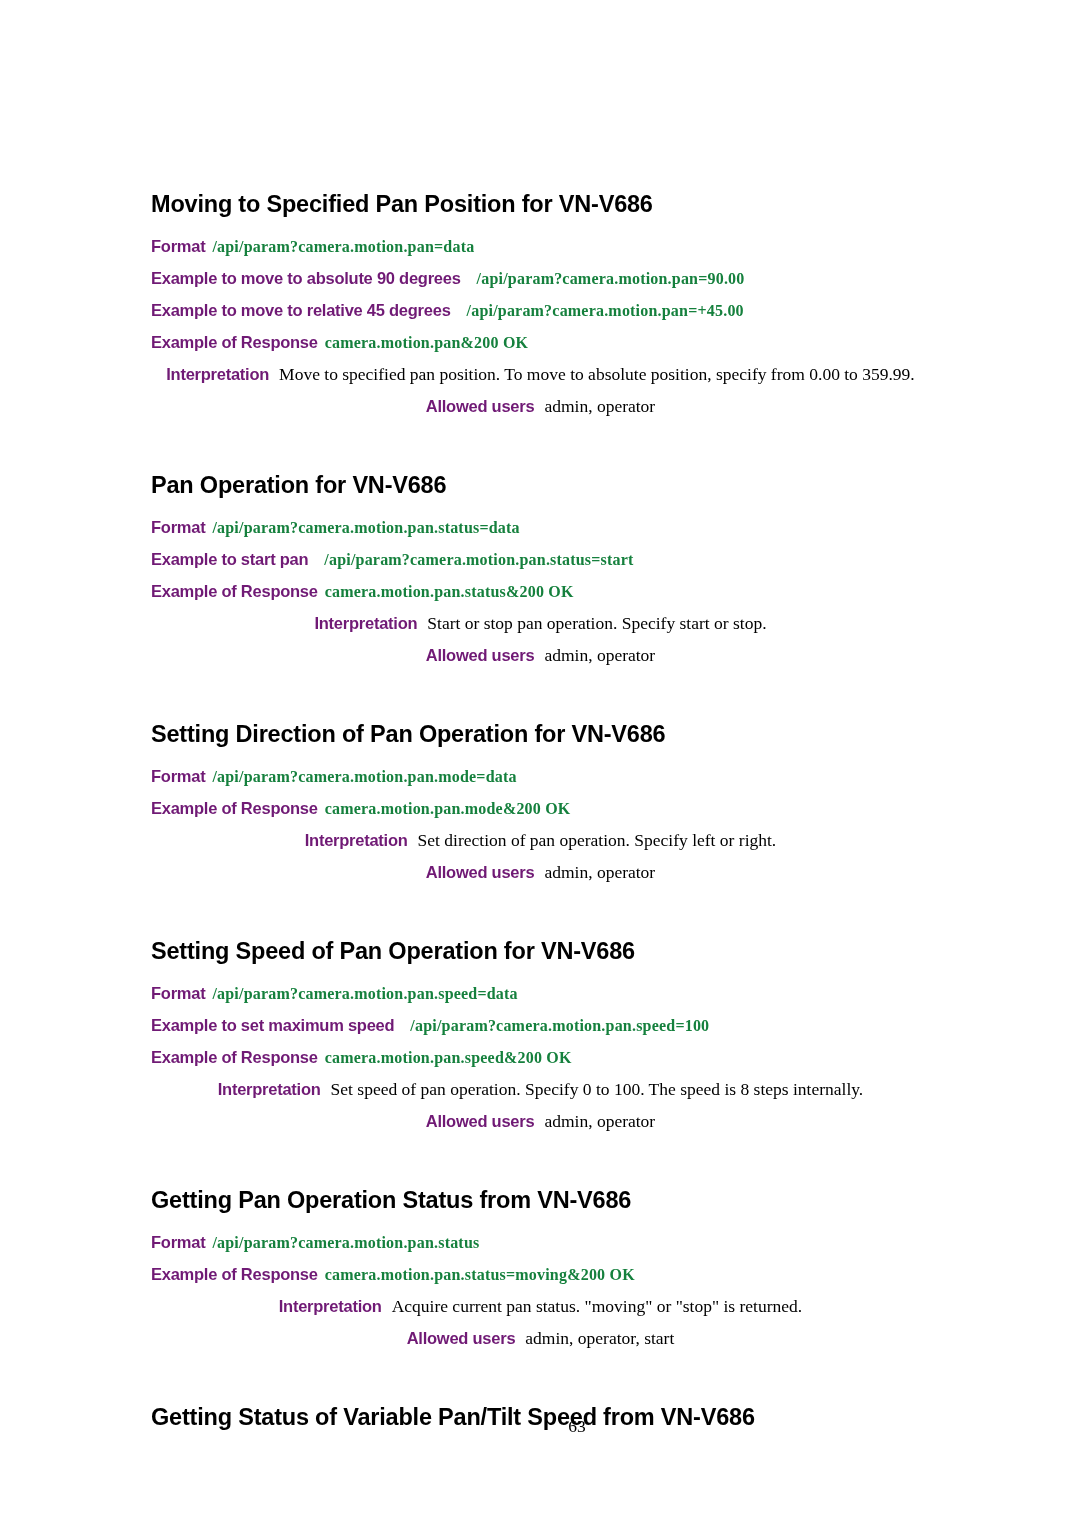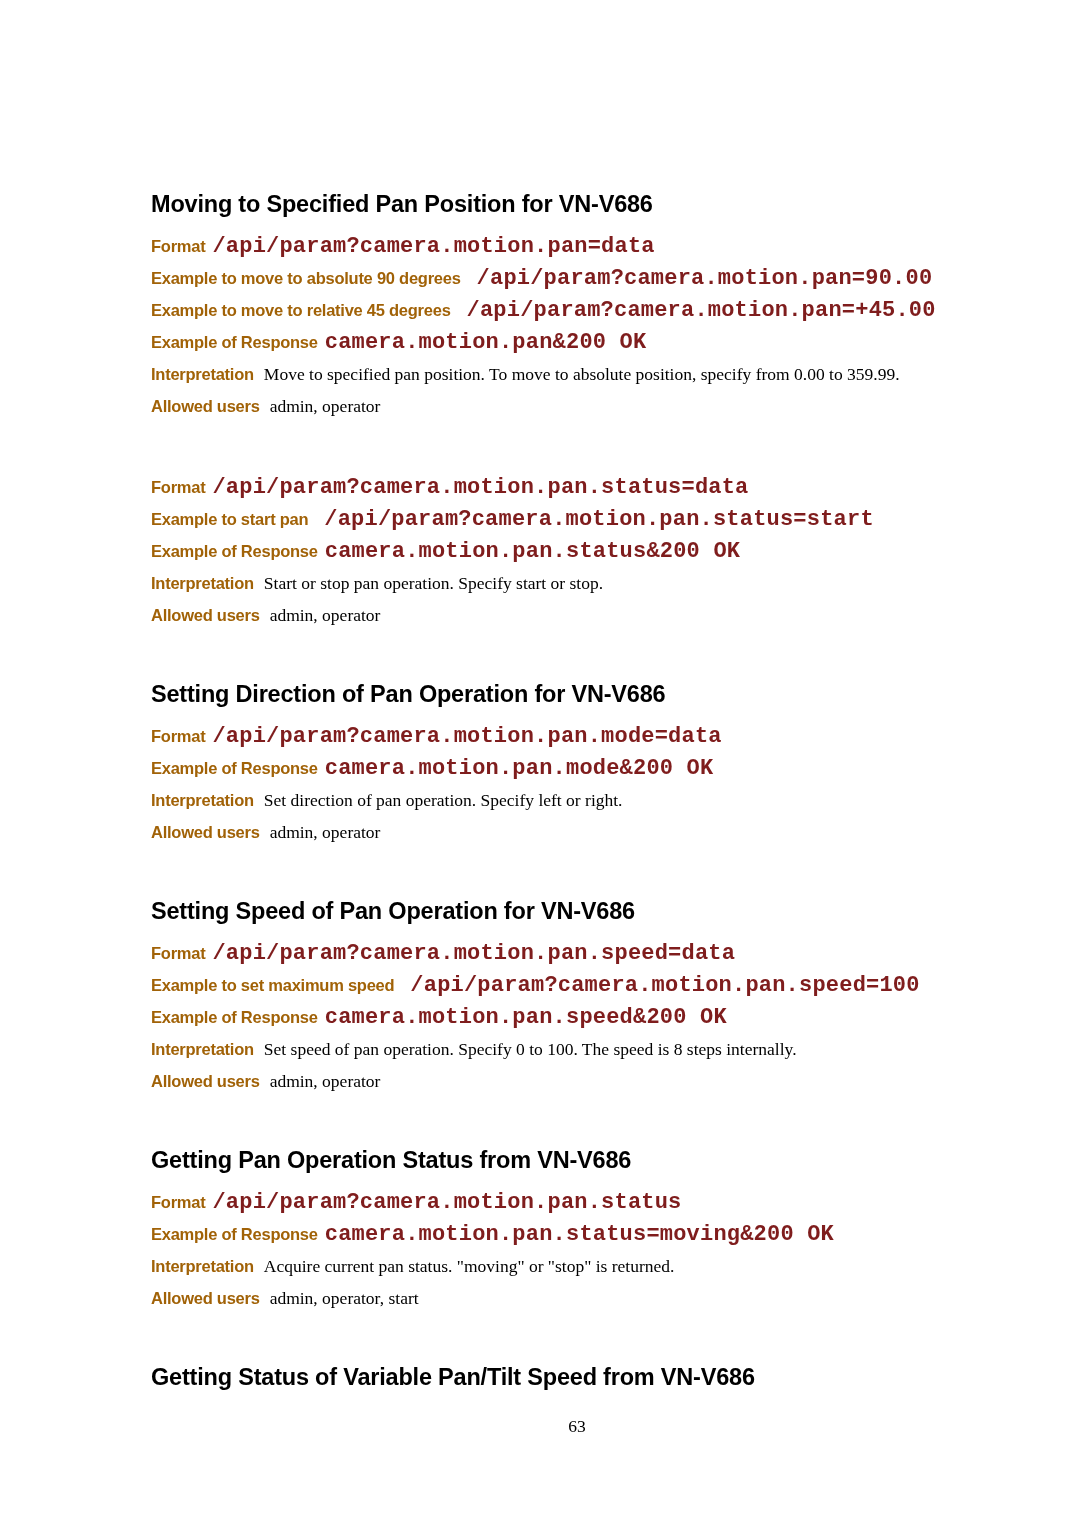--- a/index.html
+++ b/index.html
@@ -49,46 +49,46 @@
     height: 32px;
     white-space: nowrap;
     font-size: 0;
   }
 
   .lbl {
     font-family: "Liberation Sans", sans-serif;
     font-weight: bold;
     font-size: 16.5px;
     letter-spacing: -0.25px;
-    color: #a16207;
+    color: #701a75;
     vertical-align: baseline;
   }
 
   .mono {
-    font-family: Liberation Mono, monospace;
+    font-family: Liberation Serif, serif;
     font-weight: bold;
-    font-size: 22px;
+    font-size: 16px;
     letter-spacing: 0.2px;
-    color: #7f1d1d;
+    color: #15803d;
     vertical-align: baseline;
   }
 
   .serif {
     font-family: "Liberation Serif", serif;
     font-weight: normal;
     font-size: 17.5px;
     color: #000;
     vertical-align: baseline;
   }
 
   .gap-sm { display: inline-block; width: 7px; height: 1px; }
   .gap-md { display: inline-block; width: 10px; height: 1px; }
   .gap-lg { display: inline-block; width: 16px; height: 1px; }
 
-  .row.interp { white-space: normal; }
+  .row.interp { white-space: normal; text-align: center; }
 
   .page-number {
     position: absolute;
     left: 0;
     top: 1414px;
     width: 1080px;
     text-align: center;
     font-family: "Liberation Serif", serif;
     font-size: 17.5px;
     line-height: 24px;
@@ -106,20 +106,21 @@
       <div class="section">
         <h2 class="section-heading">Moving to Specified Pan Position for VN-V686</h2>
         <div class="row"><span class="lbl">Format</span><span class="gap-sm"></span><span class="mono">/api/param?camera.motion.pan=data</span></div>
         <div class="row"><span class="lbl">Example to move to absolute 90 degrees</span><span class="gap-lg"></span><span class="mono">/api/param?camera.motion.pan=90.00</span></div>
         <div class="row"><span class="lbl">Example to move to relative 45 degrees</span><span class="gap-lg"></span><span class="mono">/api/param?camera.motion.pan=+45.00</span></div>
         <div class="row"><span class="lbl">Example of Response</span><span class="gap-sm"></span><span class="mono">camera.motion.pan&amp;200 OK</span></div>
         <div class="row interp"><span class="lbl">Interpretation</span><span class="gap-md"></span><span class="serif">Move to specified pan position. To move to absolute position, specify from 0.00 to 359.99.</span></div>
         <div class="row interp"><span class="lbl">Allowed users</span><span class="gap-md"></span><span class="serif">admin, operator</span></div>
       </div>
       <div class="section">
+        <h2 class="section-heading">Pan Operation for VN-V686</h2>
         <div class="row"><span class="lbl">Format</span><span class="gap-sm"></span><span class="mono">/api/param?camera.motion.pan.status=data</span></div>
         <div class="row"><span class="lbl">Example to start pan</span><span class="gap-lg"></span><span class="mono">/api/param?camera.motion.pan.status=start</span></div>
         <div class="row"><span class="lbl">Example of Response</span><span class="gap-sm"></span><span class="mono">camera.motion.pan.status&amp;200 OK</span></div>
         <div class="row interp"><span class="lbl">Interpretation</span><span class="gap-md"></span><span class="serif">Start or stop pan operation. Specify start or stop.</span></div>
         <div class="row interp"><span class="lbl">Allowed users</span><span class="gap-md"></span><span class="serif">admin, operator</span></div>
       </div>
       <div class="section">
         <h2 class="section-heading">Setting Direction of Pan Operation for VN-V686</h2>
         <div class="row"><span class="lbl">Format</span><span class="gap-sm"></span><span class="mono">/api/param?camera.motion.pan.mode=data</span></div>
         <div class="row"><span class="lbl">Example of Response</span><span class="gap-sm"></span><span class="mono">camera.motion.pan.mode&amp;200 OK</span></div>

